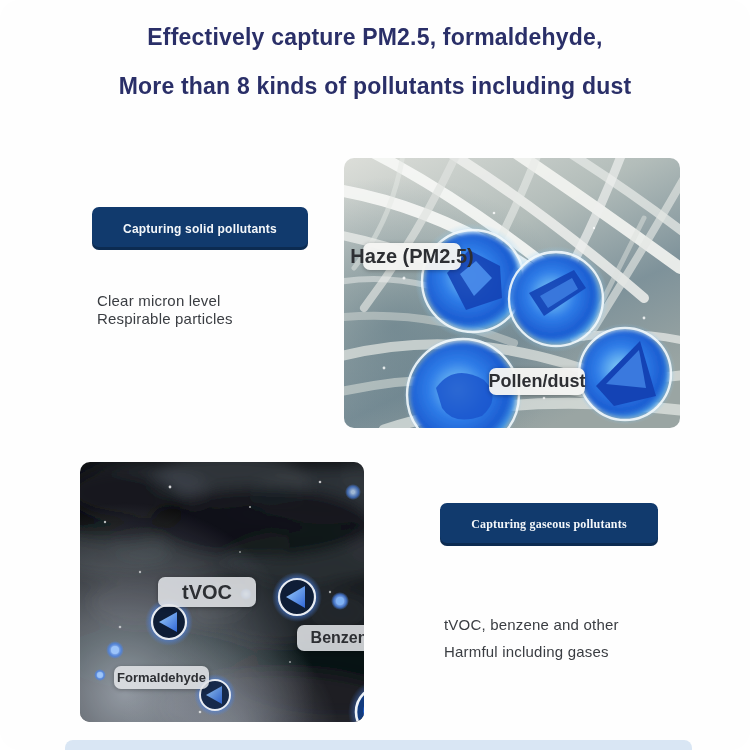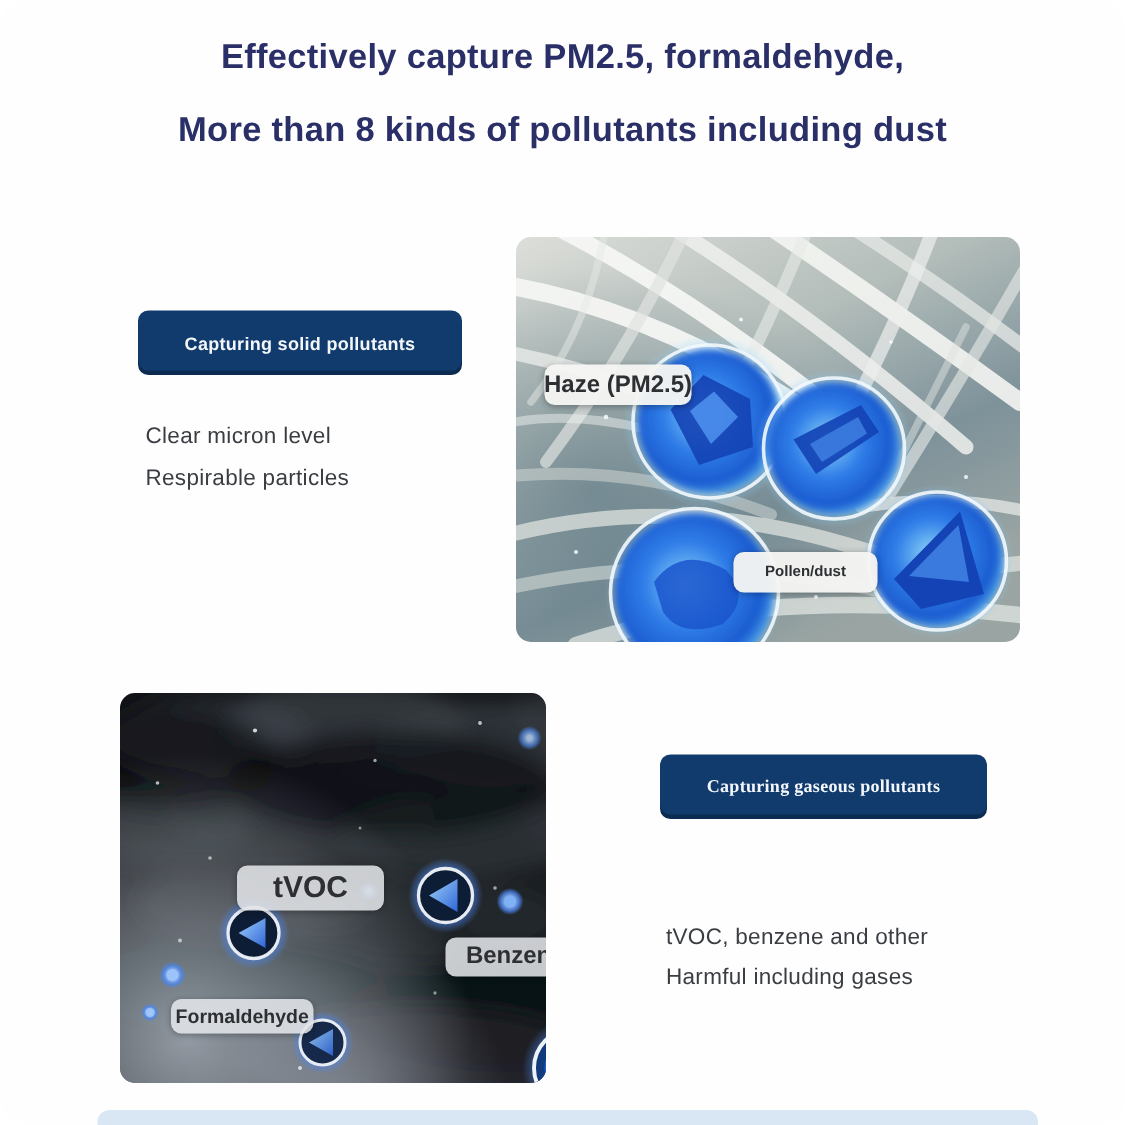--- a/index.html
+++ b/index.html
@@ -30,40 +30,40 @@
   .photo svg{display:block;}
   .fiber-photo{left:344px;top:158px;width:336px;height:270px;}
   .smoke-photo{left:80px;top:462px;width:284px;height:260px;}
   .img-label{
     position:absolute;border-radius:7px;color:var(--label-text);font-weight:700;
     display:flex;align-items:center;justify-content:center;
     box-shadow:0 1px 4px rgba(0,0,0,.3);white-space:nowrap;
   }
   .lbl-white{background:rgba(245,245,243,.96);}
   .lbl-gray{background:rgba(225,228,231,.88);}
-  .lbl-haze{left:19px;top:85px;width:98px;height:27px;font-size:16px;}
-  .lbl-pollen{left:145px;top:210px;width:96px;height:27px;font-size:10px;}
+  .lbl-haze{left:19px;top:85px;width:98px;height:27px;font-size:20px;}
+  .lbl-pollen{left:145px;top:210px;width:96px;height:27px;font-size:18px;}
   .lbl-tvoc{left:78px;top:115px;width:98px;height:30px;font-size:20px;font-weight:600;}
   .lbl-benzene{left:217px;top:163px;width:93px;height:26px;font-size:16px;}
   .lbl-formaldehyde{left:34px;top:204px;width:95px;height:23px;font-size:13px;}
   .strip{
     position:absolute;left:65px;top:740px;width:627px;height:12px;
     background:var(--bottom-strip);border-radius:8px 8px 0 0;
   }
 </style>
 </head>
 <body>
 
 <div class="page">
 
   <div class="headline h1">Effectively capture PM2.5, formaldehyde,</div>
   <div class="headline h2">More than 8 kinds of pollutants including dust</div>
 
   <div class="badge badge-solid">Capturing solid pollutants</div>
-  <div class="body-line" style="left:97px;top:282px;">Clear micron level</div>
+  <div class="body-line" style="left:97px;top:292px;">Clear micron level</div>
   <div class="body-line" style="left:97px;top:310px;">Respirable particles</div>
 
   <div class="photo fiber-photo">
     <svg width="336" height="270" viewBox="0 0 336 270">
       <defs>
         <linearGradient id="fibBg" x1="0" y1="0" x2="0.6" y2="1">
           <stop offset="0" stop-color="#dcded9"></stop>
           <stop offset="0.4" stop-color="#b3bdba"></stop>
           <stop offset="0.72" stop-color="#7e929a"></stop>
           <stop offset="1" stop-color="#9aa5a3"></stop>

